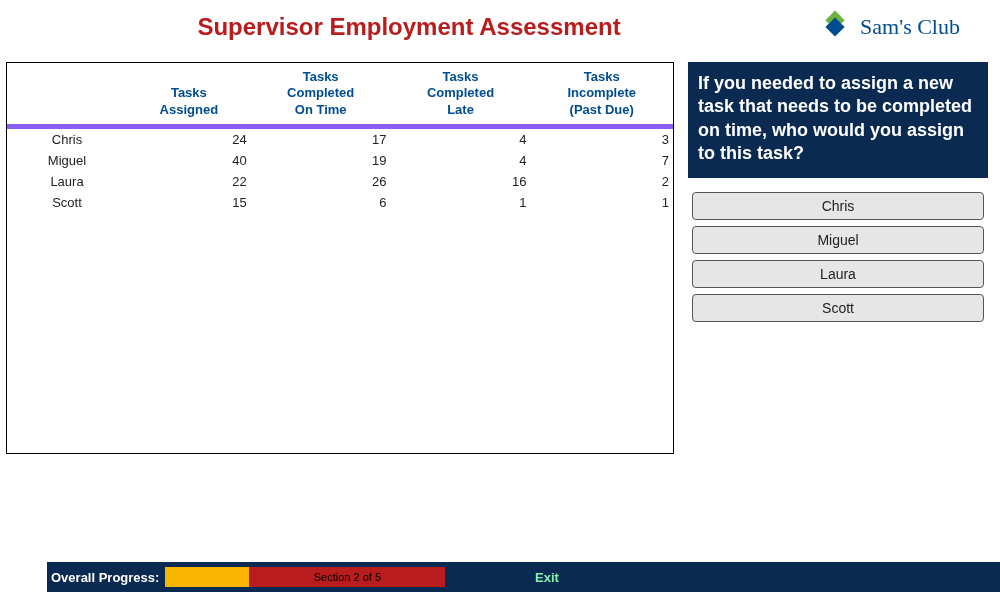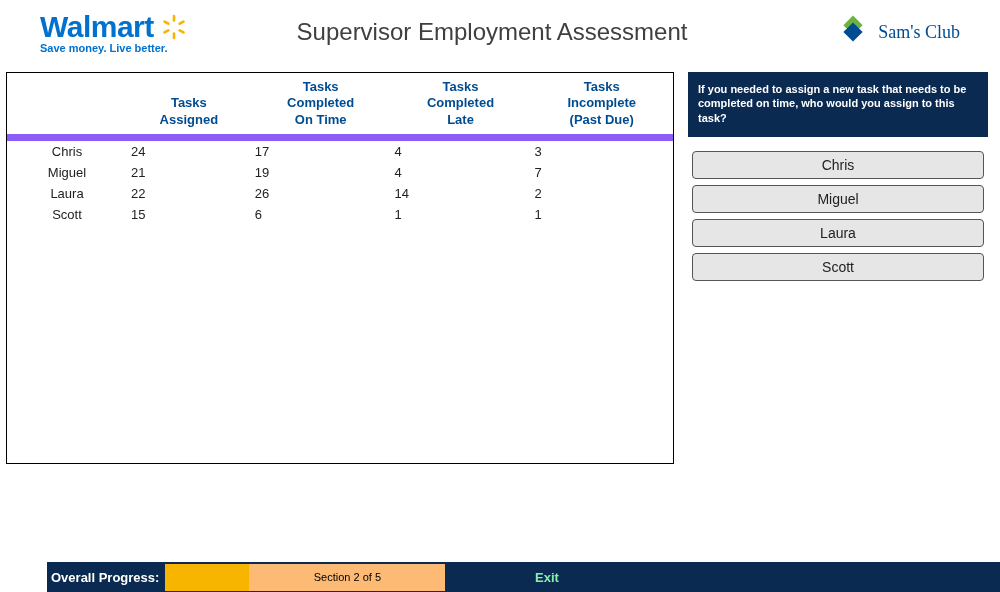--- a/index.html
+++ b/index.html
@@ -5,71 +5,55 @@
   * { box-sizing: border-box; margin: 0; padding: 0; }
   html, body { width: 1000px; height: 592px; font-family: Arial, Helvetica, sans-serif; background: #fff; overflow: hidden; }
 
   
   .header { display: flex; align-items: center; justify-content: space-between; padding: 10px 40px 18px 40px; }
   .walmart-logo { display: flex; flex-direction: column; align-items: flex-start; }
   .walmart-row { display: flex; align-items: center; gap: 6px; }
   .walmart-word { color: #0071ce; font-weight: 800; font-size: 30px; letter-spacing: -0.5px; }
   .walmart-tagline { color: #0071ce; font-weight: 700; font-size: 11px; margin-top: -2px; }
   .spark { width: 28px; height: 28px; }
-  .page-title { font-size: 24px; color: #404040; font-weight: 400; flex: 1; text-align: center; margin-left: -40px; }
+  .page-title { font-size: 24px; color: #b91c1c; font-weight: 700; flex: 1; text-align: center; margin-left: -40px; }
   .sams-logo { display: flex; align-items: center; gap: 8px; }
-  .sams-word { color: #004c91; font-size: 18px; font-weight: 400; font-family: Georgia, 'Times New Roman', serif; }
+  .sams-word { color: #004c91; font-size: 22px; font-weight: 400; font-family: Georgia, 'Times New Roman', serif; }
   .sams-diamond { width: 34px; height: 34px; }
 
   
   .main { display: flex; gap: 14px; padding: 0 6px; }
   .data-panel { border: 1px solid #000; width: 668px; height: 392px; background: #fff; }
   .right-panel { width: 300px; display: flex; flex-direction: column; }
 
   
   .tbl { width: 100%; border-collapse: collapse; font-size: 13px; }
-  .tbl thead th { color: #004c91; font-weight: 700; text-align: center; padding: 6px 4px 6px 4px; vertical-align: bottom; line-height: 1.25; border-bottom: 7px solid #8b5cf6; }
+  .tbl thead th { color: #004c91; font-weight: 700; text-align: center; padding: 6px 4px 6px 4px; vertical-align: bottom; line-height: 1.25; border-bottom: 5px solid #8b5cf6; }
   .tbl thead th.name-col { width: 120px; }
-  .tbl tbody td { text-align: left; padding: 3px 4px; color: #222; }
+  .tbl tbody td { text-align: right; padding: 3px 4px; color: #222; }
   .tbl tbody td.name-cell { text-align: center; }
 
   
-  .question-box { background: #0a2a52; color: #fff; font-weight: 700; font-size: 11px; line-height: 1.3; padding: 10px 10px 12px 10px; }
+  .question-box { background: #0a2a52; color: #fff; font-weight: 700; font-size: 18px; line-height: 1.3; padding: 10px 10px 12px 10px; }
   .answers { display: flex; flex-direction: column; gap: 6px; margin-top: 14px; padding: 0 4px; }
   .answer-btn { background: #e6e6e6; border: 1px solid #555; border-radius: 4px; height: 28px; font-size: 14px; cursor: pointer; color: #222; }
 
   
   .footer { position: absolute; left: 0; bottom: 0; width: 1000px; height: 30px; background: #0a2a52; color: #fff; display: flex; align-items: center; font-size: 13px; margin-left: 47px; }
   .footer .lbl { font-weight: 700; padding: 0 6px 0 4px; }
-  .prog-wrap { width: 280px; height: 27px; background: #fdba74; display: flex; align-items: stretch; }
+  .prog-wrap { width: 280px; height: 20px; background: #b91c1c; display: flex; align-items: stretch; }
   .prog-fill { background: #f7b500; }
   .prog-text { flex: 1; display: flex; align-items: center; justify-content: center; font-size: 11px; color: #000; }
   .exit { position: absolute; left: 50%; transform: translateX(-50%); color: #86efac; font-weight: 700; cursor: pointer; }
   .page-counter { margin-left: auto; padding-right: 4px; color: #f7b500; font-weight: 700; }
 </style>
 </head>
 <body>
 
 <div class="header">
-  <div class="walmart-logo">
-    <div class="walmart-row">
-      <span class="walmart-word">Walmart</span>
-      <svg class="spark" viewBox="0 0 32 32">
-        <g fill="#f7b500">
-          <rect x="14.5" y="2" width="3" height="8" rx="1.5"></rect>
-          <rect x="14.5" y="22" width="3" height="8" rx="1.5"></rect>
-          <rect x="14.5" y="2" width="3" height="8" rx="1.5" transform="rotate(60 16 16)"></rect>
-          <rect x="14.5" y="22" width="3" height="8" rx="1.5" transform="rotate(60 16 16)"></rect>
-          <rect x="14.5" y="2" width="3" height="8" rx="1.5" transform="rotate(-60 16 16)"></rect>
-          <rect x="14.5" y="22" width="3" height="8" rx="1.5" transform="rotate(-60 16 16)"></rect>
-        </g>
-      </svg>
-    </div>
-    <span class="walmart-tagline">Save money. Live better.</span>
-  </div>
 
   <div class="page-title">Supervisor Employment Assessment</div>
 
   <div class="sams-logo">
     <svg class="sams-diamond" viewBox="0 0 40 40">
       <rect x="12" y="4" width="16" height="16" transform="rotate(45 20 12)" fill="#6cb33f"></rect>
       <rect x="12" y="12" width="16" height="16" transform="rotate(45 20 20)" fill="#004c91"></rect>
     </svg>
     <span class="sams-word">Sam's Club</span>
   </div>
@@ -90,30 +74,30 @@
       <tbody id="tbody">
           <tr>
             <td class="name-cell">Chris</td>
             <td>24</td>
             <td>17</td>
             <td>4</td>
             <td>3</td>
           </tr>
           <tr>
             <td class="name-cell">Miguel</td>
-            <td>21</td>
+            <td>40</td>
             <td>19</td>
             <td>4</td>
             <td>7</td>
           </tr>
           <tr>
             <td class="name-cell">Laura</td>
             <td>22</td>
             <td>26</td>
-            <td>14</td>
+            <td>16</td>
             <td>2</td>
           </tr>
           <tr>
             <td class="name-cell">Scott</td>
             <td>15</td>
             <td>6</td>
             <td>1</td>
             <td>1</td>
           </tr>
         </tbody>

